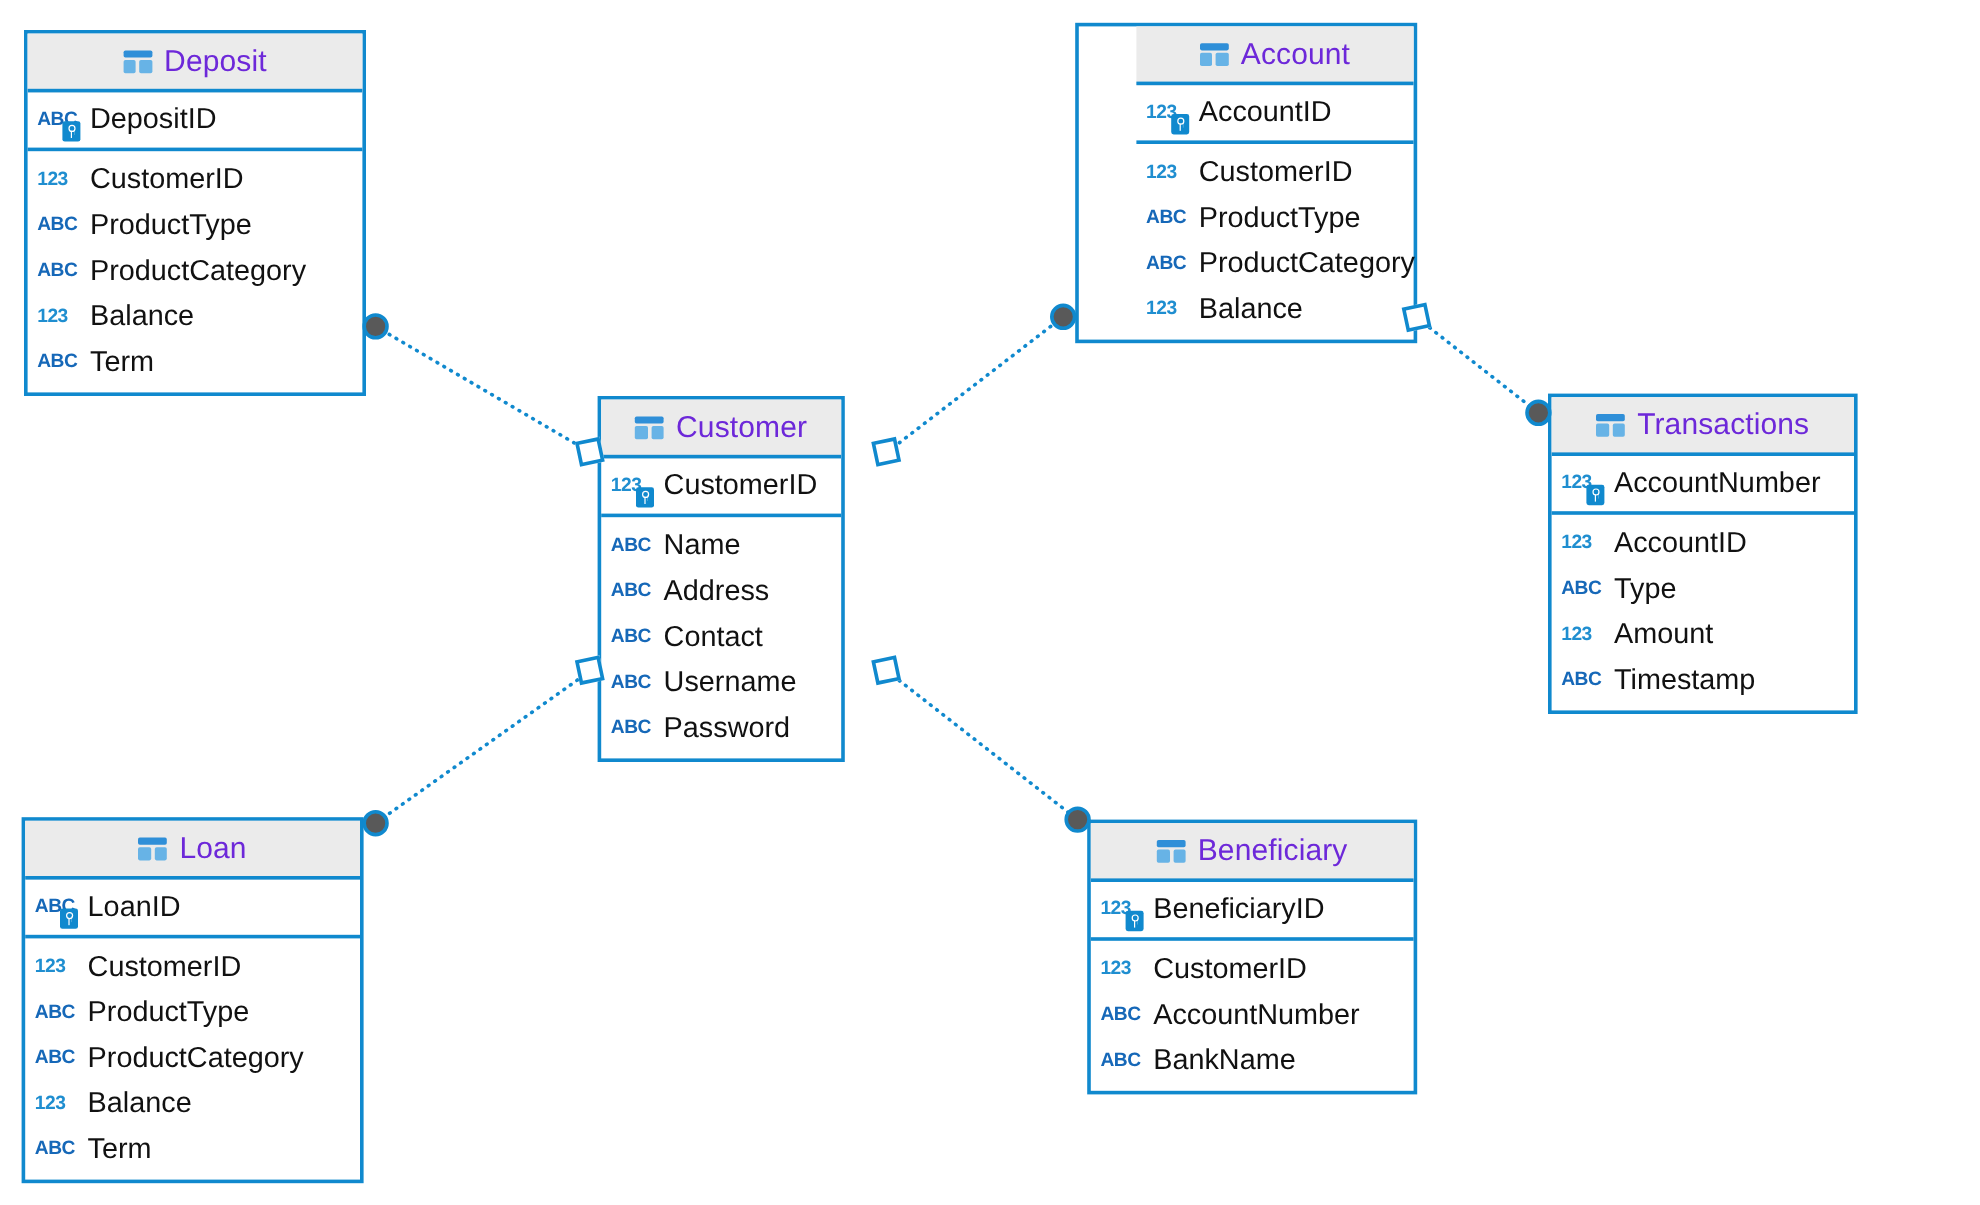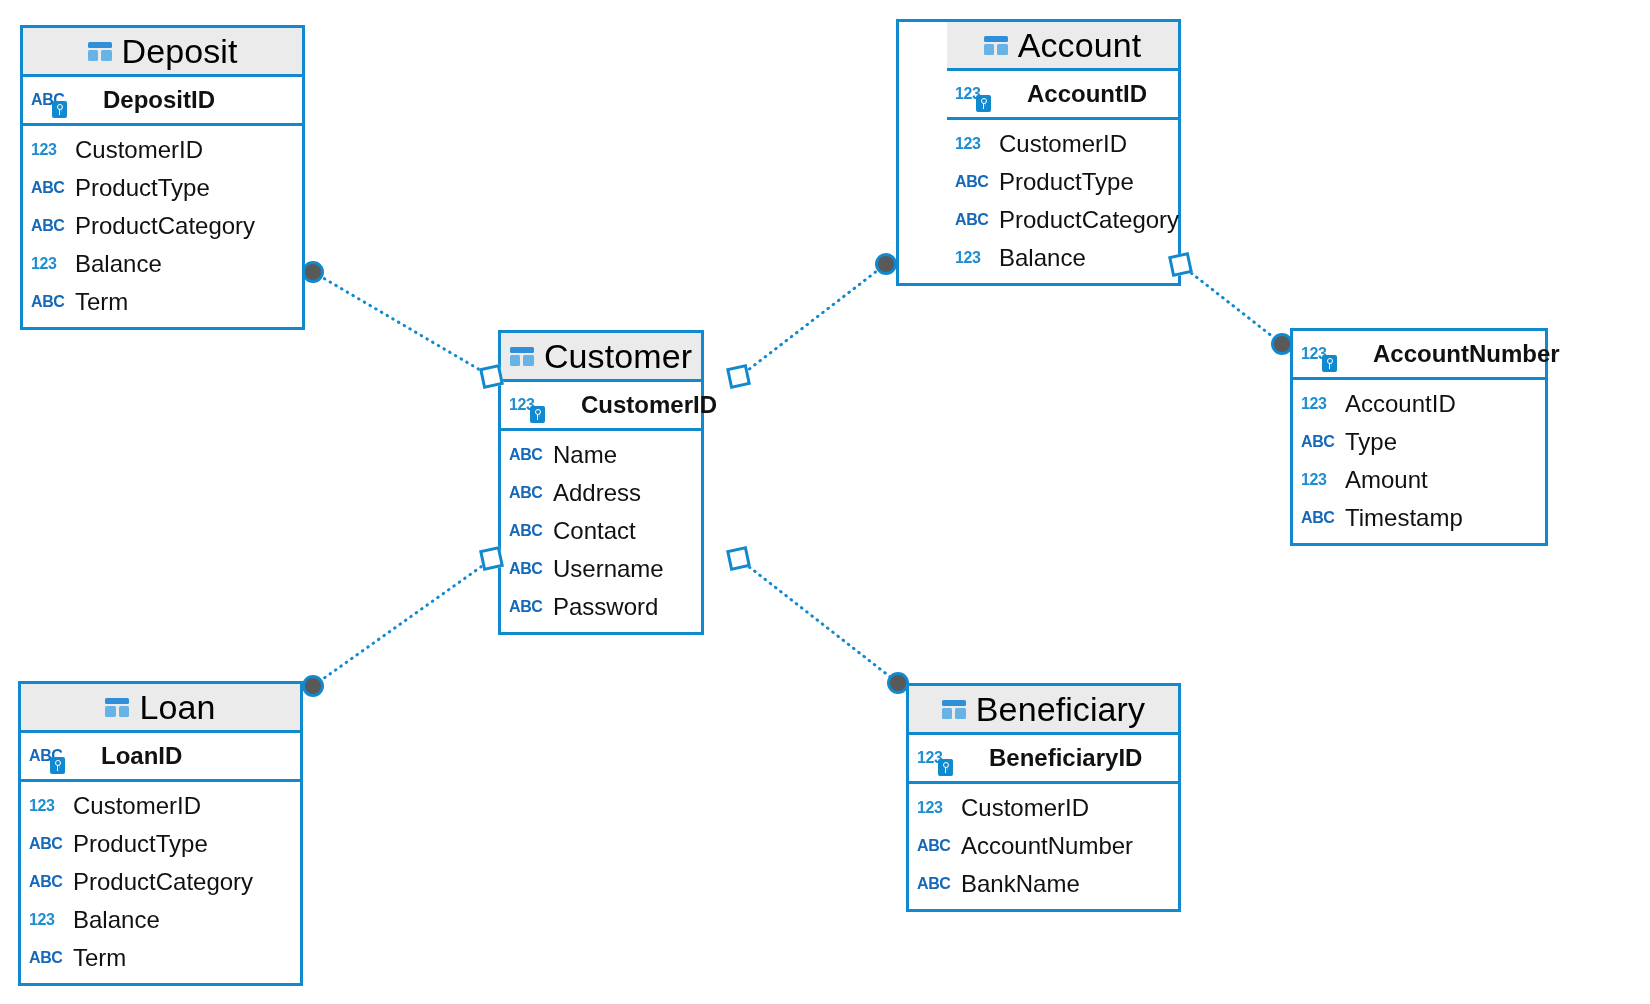--- a/index.html
+++ b/index.html
@@ -45,22 +45,22 @@
     background: #ebebeb;
     border-bottom: 3px solid #1089ce;
     height: 49px;
     display: flex;
     align-items: center;
     justify-content: center;
     gap: 10px;
     box-sizing: border-box;
   }
   .entity-title {
-    font-size: 34px;
-    color: #000000;
+    font-size: 25px;
+    color: #6d28d9;
     letter-spacing: 0.1px;
     line-height: 1;
     white-space: nowrap;
   }
 
   .pk-row {
     border-bottom: 3px solid #1089ce;
     box-sizing: border-box;
   }
 
@@ -74,22 +74,21 @@
   }
   .field.pk {
     height: 46px;
   }
   .field-name {
     font-size: 24px;
     color: #111111;
     line-height: 1;
   }
   .field.pk .field-name {
-    font-weight: bold;
-    margin-left: 28px;
+    font-weight: normal;
   }
   .fields-body {
     padding-top: 5px;
     padding-bottom: 6px;
   }
 
   
   .type-icon {
     position: relative;
     width: 40px;
@@ -347,20 +346,28 @@
           </div>
           <div class="field">
             <span class="type-icon type-abc">
               <span class="type-glyph">ABC</span>
             </span>
             <span class="field-name">Password</span>
           </div>
         </div>
       </div>
       <div class="entity" style="left: 1290px; top: 328px; width: 258px;">
+        <div class="entity-header">
+          <span class="table-icon">
+            <span class="ti-bar"></span>
+            <span class="ti-c1"></span>
+            <span class="ti-c2"></span>
+          </span>
+          <span class="entity-title">Transactions</span>
+        </div>
         <div class="pk-row">
           <div class="field pk">
             <span class="type-icon type-num">
               <span class="type-glyph">123</span>
               <span class="key-badge"></span>
             </span>
             <span class="field-name">AccountNumber</span>
           </div>
         </div>
         <div class="fields-body">

